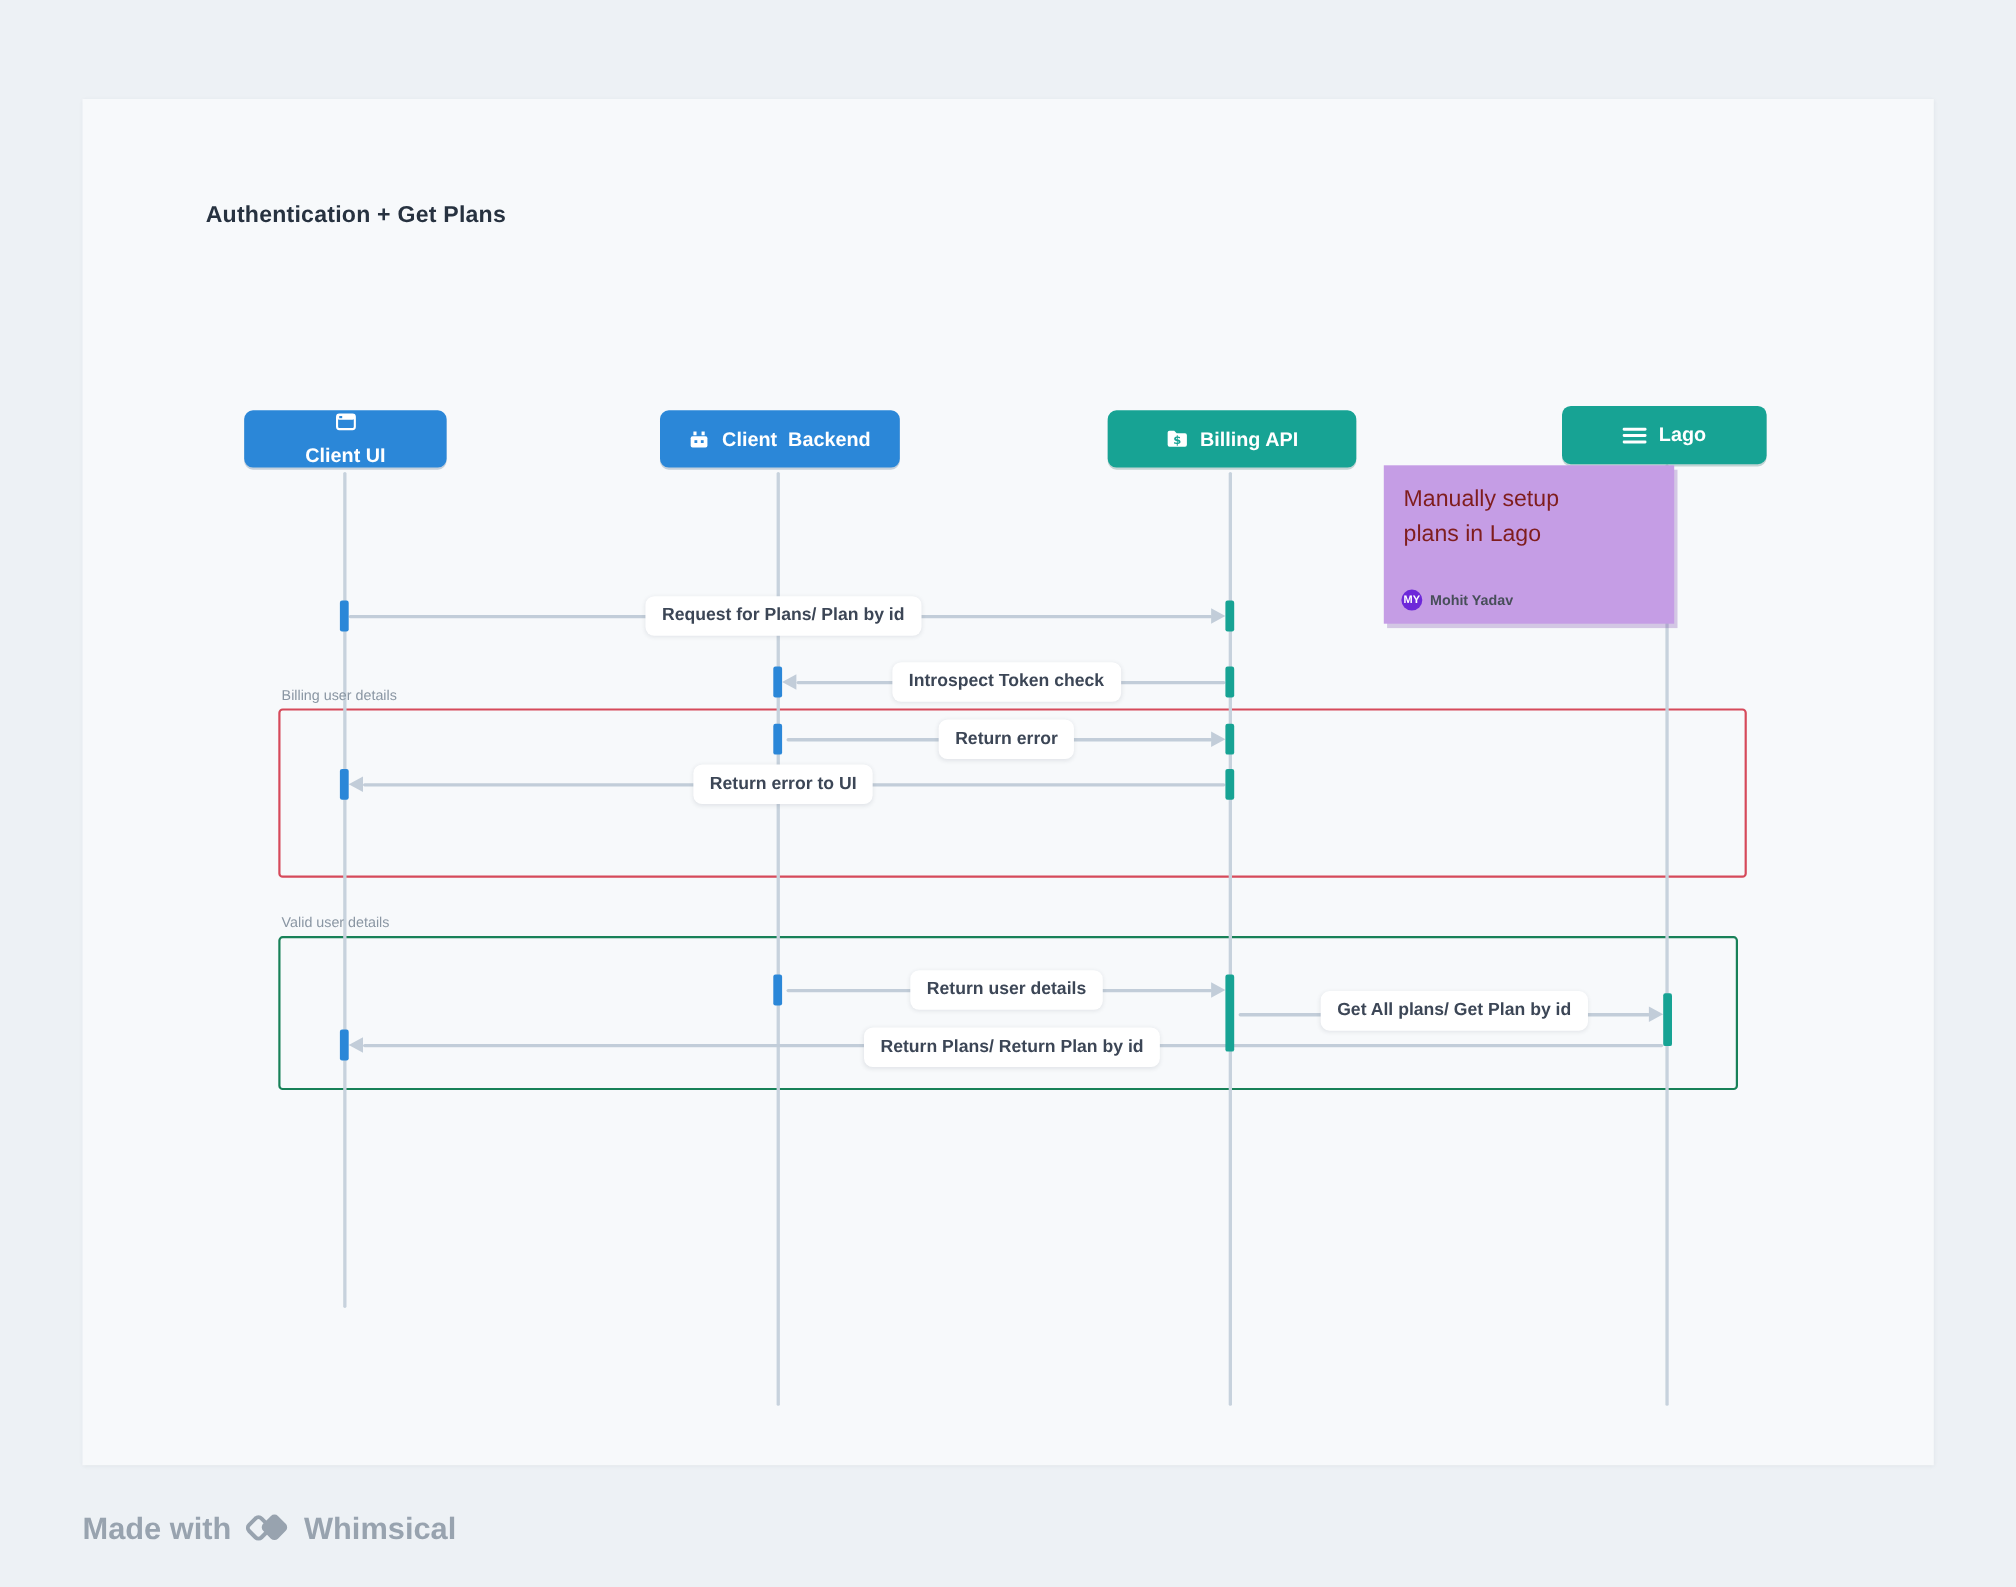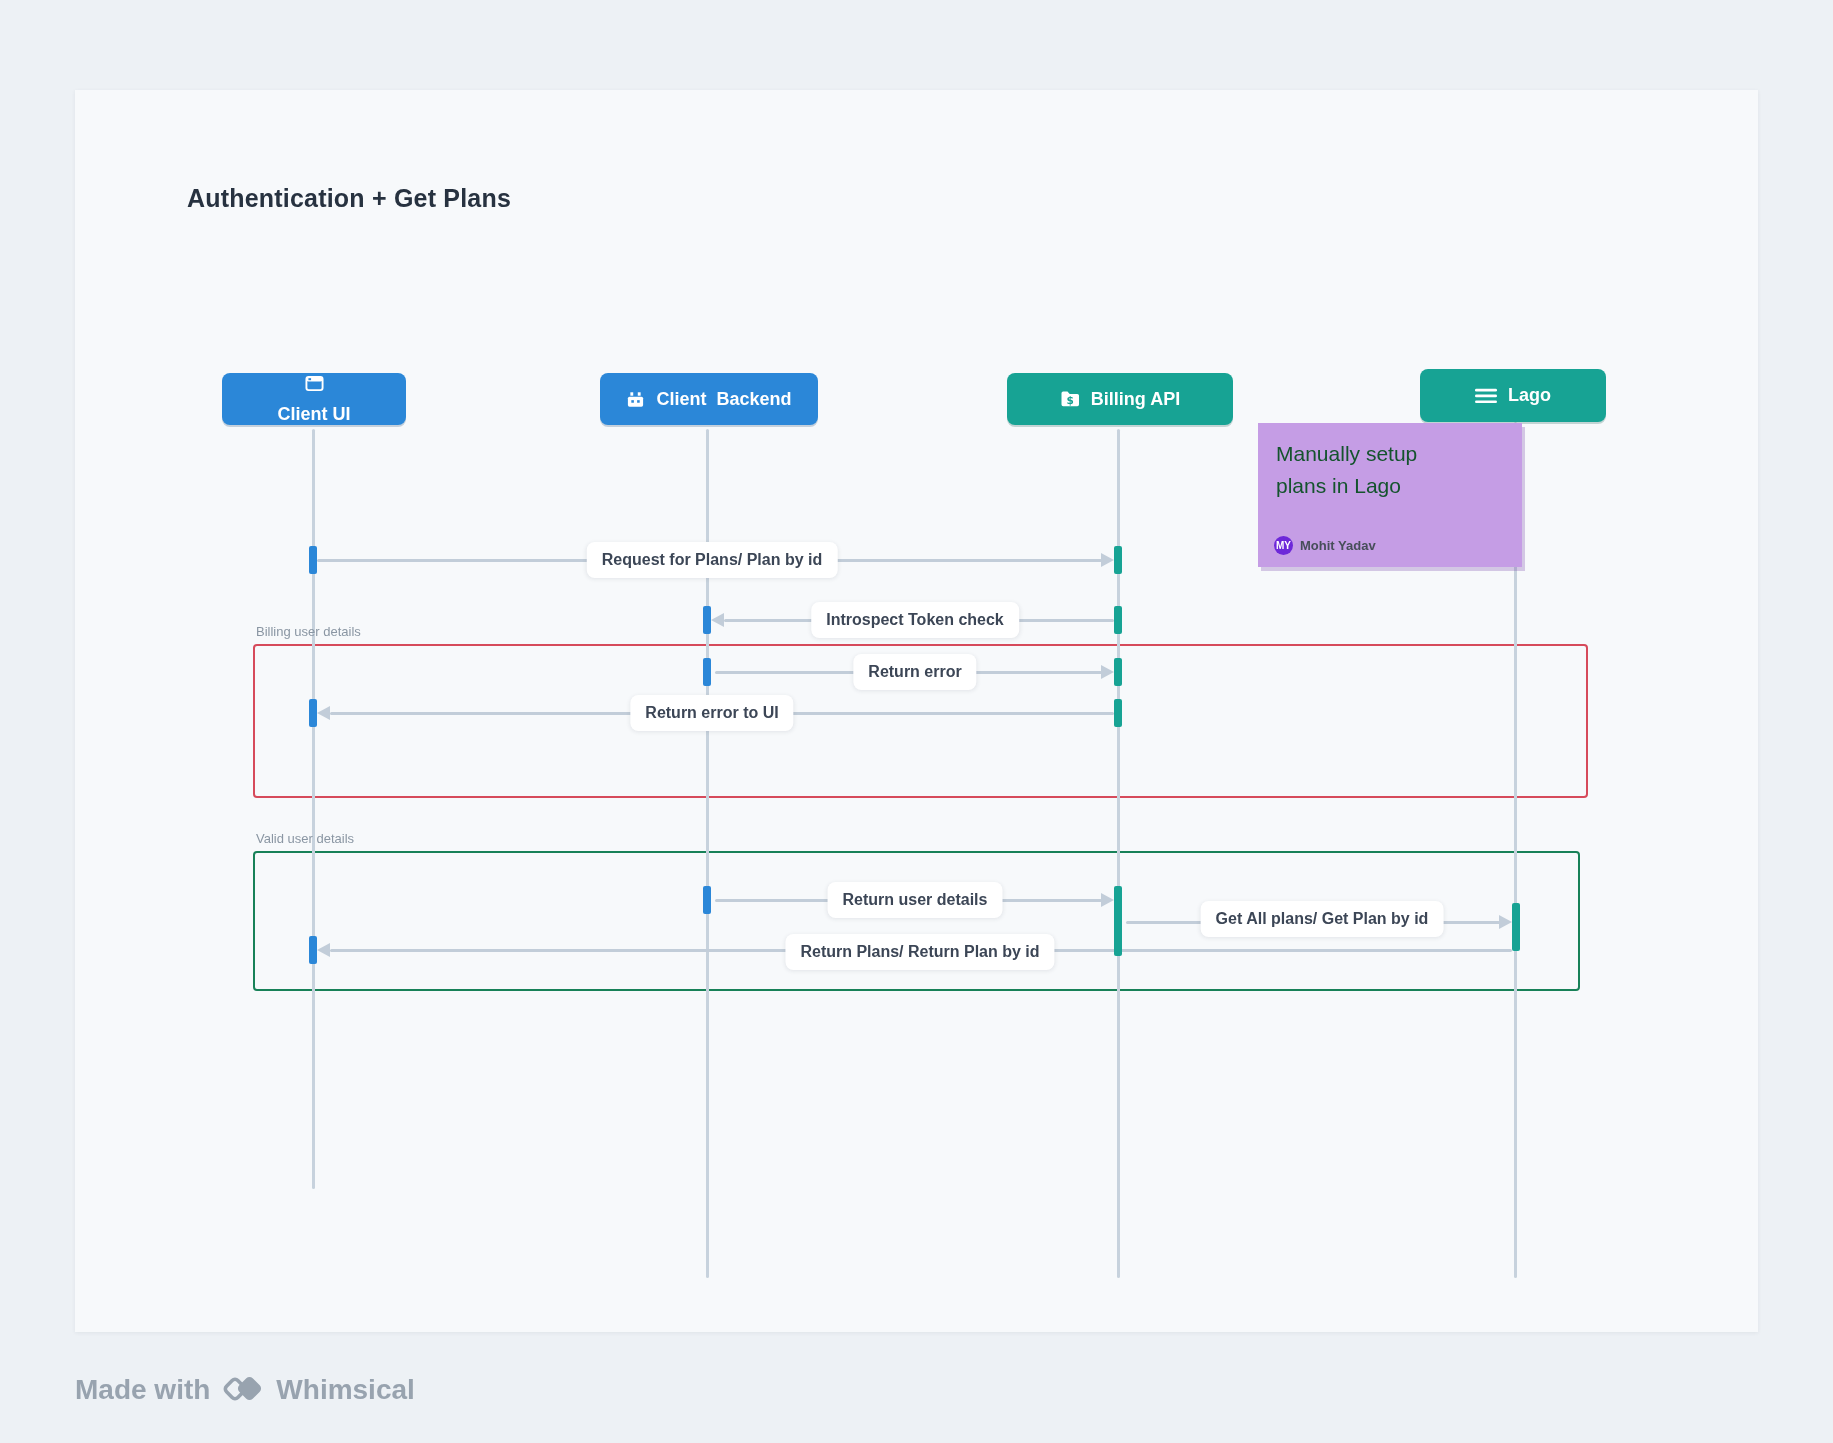--- a/index.html
+++ b/index.html
@@ -1,35 +1,35 @@
 <!DOCTYPE html>
 <html><head>
 <meta charset="utf-8">
 <style>
   * { margin:0; padding:0; box-sizing:border-box; }
   body { font-family:"Liberation Sans","DejaVu Sans",sans-serif; }
   .stage { position:relative; width:1833px; height:1443px; background:#EDF1F5; overflow:hidden; }
   .canvas { position:absolute; left:75px; top:90px; width:1683px; height:1242px;
             background:#F7F9FB; box-shadow:0 1px 4px rgba(40,50,70,0.07); }
-  .title { position:absolute; left:187px; top:184px; font-size:25px; font-weight:bold;
+  .title { position:absolute; left:187px; top:184px; font-size:21px; font-weight:bold;
            color:#273240; letter-spacing:0.2px; }
 
   .lifeline { position:absolute; width:3px; background:#C7D2DD; border-radius:2px; z-index:2; }
 
   .actor { position:absolute; height:52px; border-radius:8px; display:flex; align-items:center;
            justify-content:center; gap:11px; color:#fff; font-weight:bold; font-size:18px; z-index:5; }
   .actor-blue { background:#2B87D8; box-shadow:0 2px 0 rgba(17,62,110,0.22); }
   .actor-teal { background:#17A394; box-shadow:0 2px 0 rgba(8,84,74,0.22); }
   .actor-label { white-space:pre; }
   .actor .icon { display:flex; align-items:center; }
 
   .note { position:absolute; left:1258px; top:423px; width:264px; height:144px;
           background:#C59DE5; box-shadow:3px 4px 0 rgba(118,72,168,0.28);
           padding:15px 18px; z-index:6; }
-  .note-text { font-size:21px; line-height:1.5; color:#14532d; font-weight:500; max-width:195px; }
+  .note-text { font-size:21px; line-height:1.5; color:#7f1d1d; font-weight:500; max-width:195px; }
   .note-author { position:absolute; left:16px; bottom:12px; display:flex; align-items:center; gap:7px; }
   .avatar { width:19px; height:19px; border-radius:50%; background:#6d28d9; color:#fff;
             font-size:10px; font-weight:bold; display:flex; align-items:center; justify-content:center; }
   .author-name { font-size:13px; font-weight:bold; color:#474E59; }
 
   .fragment { position:absolute; border:2px solid; border-radius:4px; z-index:1; }
   .frag-invalid { left:253px; top:644px; width:1335px; height:154px; border-color:#D64A5B; }
   .frag-valid   { left:253px; top:851px; width:1327px; height:140px; border-color:#188158; }
   .fragment-label { position:absolute; font-size:13px; font-weight:500; color:#8A96A3; z-index:2; }
 

